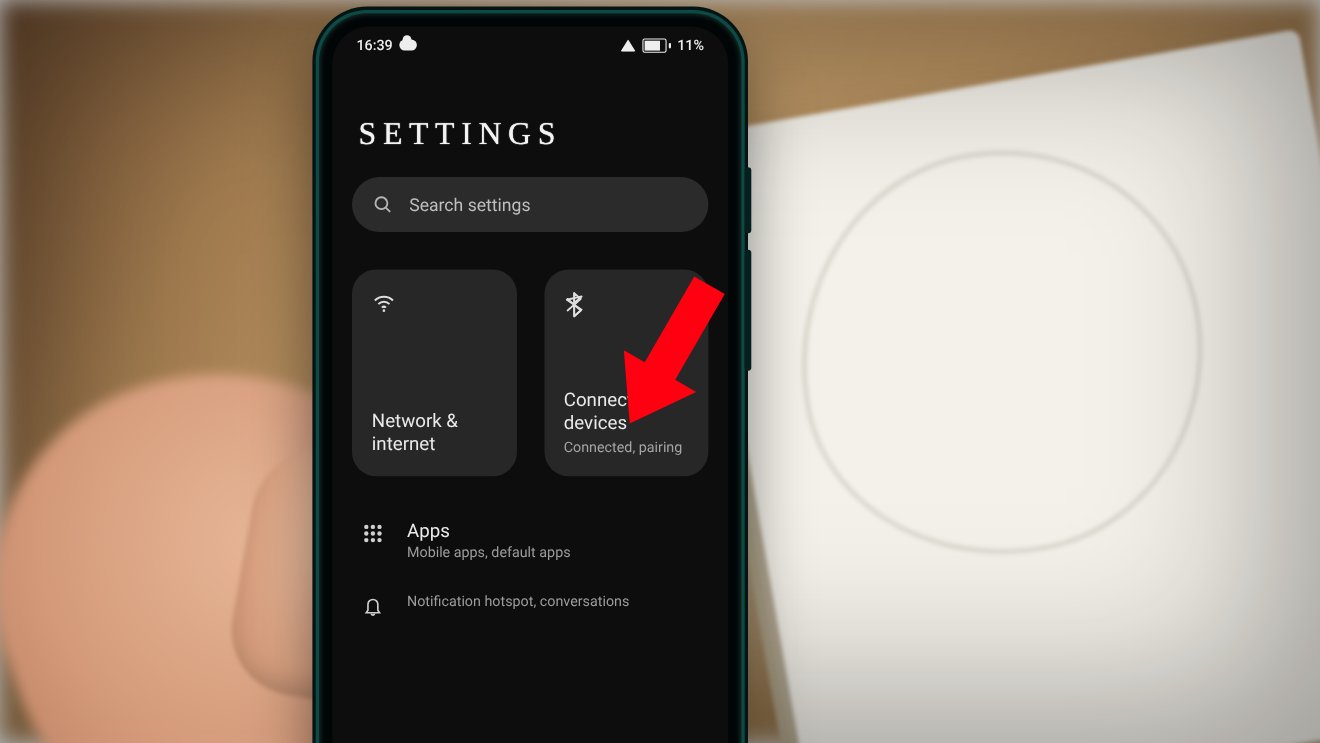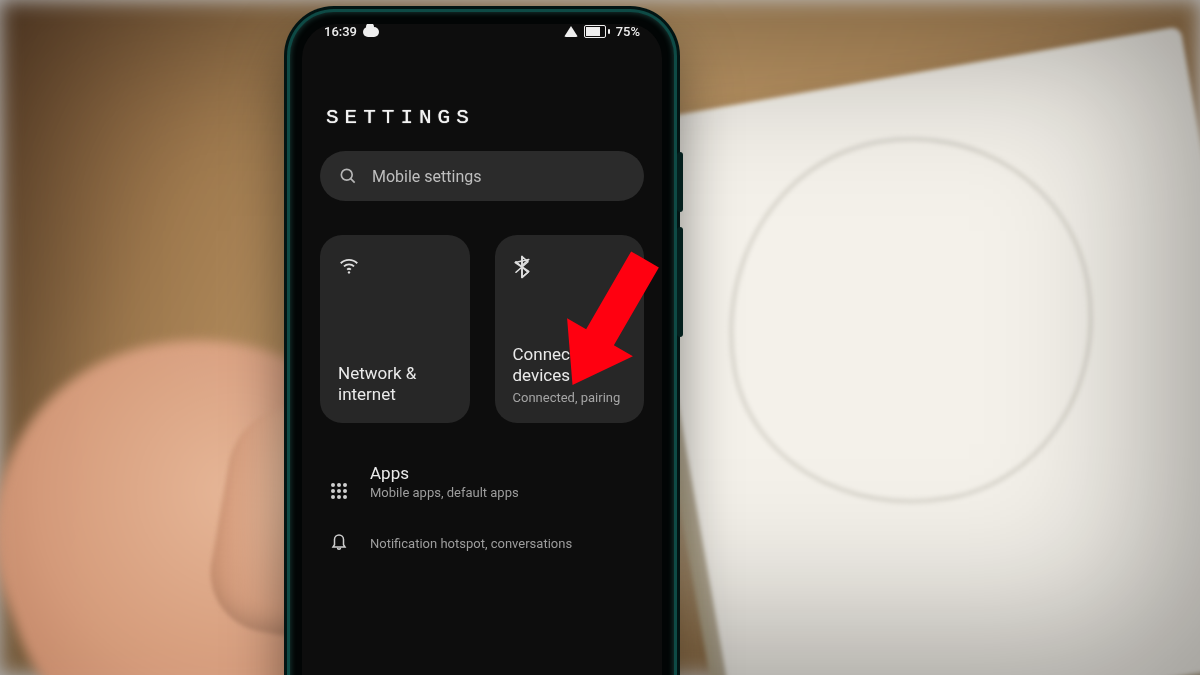--- a/index.html
+++ b/index.html
@@ -54,54 +54,54 @@
       inset 0 0 6px rgba(120,255,240,.25);
   }
   .side-btn{position:absolute;right:-9px;width:6px;background:#041f1d;border-radius:3px;}
   .sb1{top:140px;height:60px;}
   .sb2{top:215px;height:110px;}
   .screen{
     position:absolute;left:12px;right:12px;top:12px;bottom:12px;
     background:#0d0d0d;border-radius:34px;overflow:hidden;color:#e6e6e6;
   }
   
-  .status{display:flex;align-items:flex-start;justify-content:space-between;height:34px;padding:0 22px;font-size:13px;font-weight:500;color:#eee;}
+  .status{display:flex;align-items:center;justify-content:space-between;height:34px;padding:0 22px;font-size:13px;font-weight:500;color:#eee;}
   .status .left,.status .right{display:flex;align-items:center;gap:6px;}
   .cloud{width:16px;height:10px;border-radius:6px;background:#eee;position:relative;}
   .cloud::before{content:"";position:absolute;left:3px;top:-4px;width:8px;height:8px;border-radius:50%;background:#eee;}
   .wifi-s{width:0;height:0;border-left:7px solid transparent;border-right:7px solid transparent;border-bottom:11px solid #eee;border-radius:2px;}
   .batt{display:inline-flex;align-items:center;gap:2px;}
   .batt .body{width:20px;height:11px;border:1.5px solid #eee;border-radius:2px;position:relative;}
   .batt .body::after{content:"";position:absolute;left:1px;top:1px;bottom:1px;width:72%;background:#eee;}
   .batt .tip{width:2px;height:5px;background:#eee;border-radius:1px;}
   
   .title{
-    font-size:21px;letter-spacing:6px;font-weight:400;
+    font-size:29px;letter-spacing:6px;font-weight:400;
     padding:48px 24px 22px 24px;color:#f3f3f3;
-    font-family:Liberation Mono, monospace;
+    font-family:Liberation Serif, serif;
     text-shadow:0 0 1px #fff;
   }
   
   .search{
     margin:0 18px;height:50px;border-radius:26px;background:#2b2b2b;
     display:flex;align-items:center;gap:14px;padding:0 18px;color:#bfbfbf;font-size:16px;
   }
   .search svg{width:20px;height:20px;opacity:.85;}
   
   .cards{display:flex;gap:25px;margin:34px 18px 0 18px;align-items:flex-end;}
   .card{
     flex:1;background:#272727;border-radius:22px;padding:20px 18px 18px 18px;
     display:flex;flex-direction:column;min-height:150px;position:relative;
   }
   .card .ic{height:24px;margin-bottom:auto;opacity:.95;}
   .card .ct{font-size:17px;line-height:21px;color:#eaeaea;margin-top:46px;}
   .card .cs{font-size:13px;color:#a5a5a5;margin-top:4px;}
   
   .rows{margin-top:26px;}
-  .row{display:flex;align-items:flex-end;gap:20px;padding:14px 26px;}
+  .row{display:flex;align-items:flex-start;gap:20px;padding:14px 26px;}
   .row .ic{width:22px;display:flex;justify-content:center;padding-top:3px;opacity:.9;}
   .row .ttl{font-size:17px;color:#eaeaea;}
   .row .sub{font-size:13px;color:#9d9d9d;margin-top:2px;}
   
   .arrow{
     position:absolute;left:530px;top:240px;width:160px;height:160px;pointer-events:none;
   }
 </style>
 </head>
 <body>
@@ -122,32 +122,32 @@
       <div class="left">
         <span>16:39</span>
         <span class="cloud"></span>
       </div>
       <div class="right">
         <span class="wifi-s"></span>
         <span class="batt">
           <span class="body"></span>
             <span class="tip"></span>
         </span>
-        <span>75%</span>
+        <span>11%</span>
       </div>
     </div>
 
     <div class="title">SETTINGS</div>
 
     <div class="search">
       <svg viewBox="0 0 24 24" fill="none" stroke="#cfcfcf" stroke-width="2">
         <circle cx="10.5" cy="10.5" r="6.5"></circle>
           <line x1="20" y1="20" x2="15.2" y2="15.2"></line>
       </svg>
-      <span>Mobile settings</span>
+      <span>Search settings</span>
     </div>
 
     <div class="cards">
       <div class="card">
         <div class="ic">
           <svg width="22" height="22" viewBox="0 0 24 24" fill="none" stroke="#e8e8e8" stroke-width="2">
             <path d="M3 9c5-5 13-5 18 0"></path>
               <path d="M6.5 12.5c3-3 8-3 11 0"></path>
               <path d="M10 16c1.2-1.2 2.8-1.2 4 0"></path>
               <circle cx="12" cy="19" r="1.3" fill="#e8e8e8" stroke="none"></circle>

